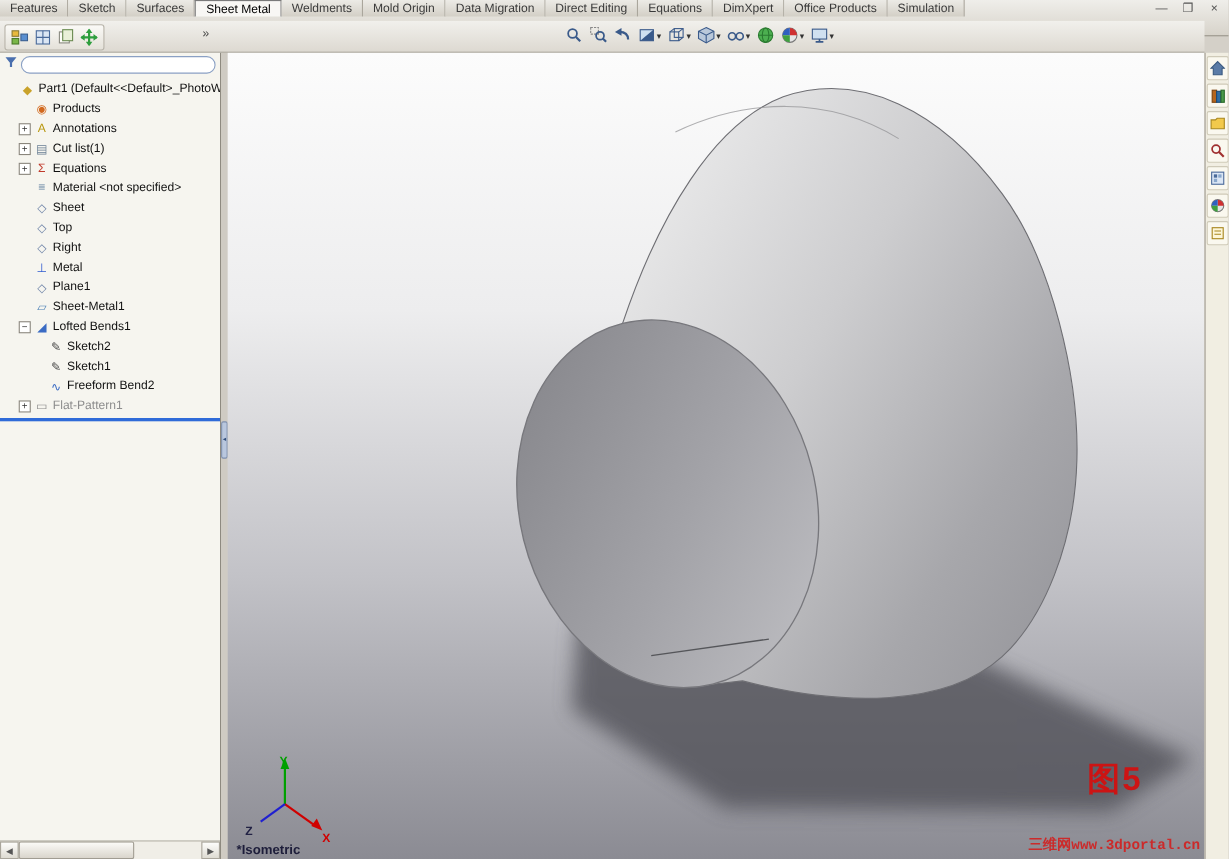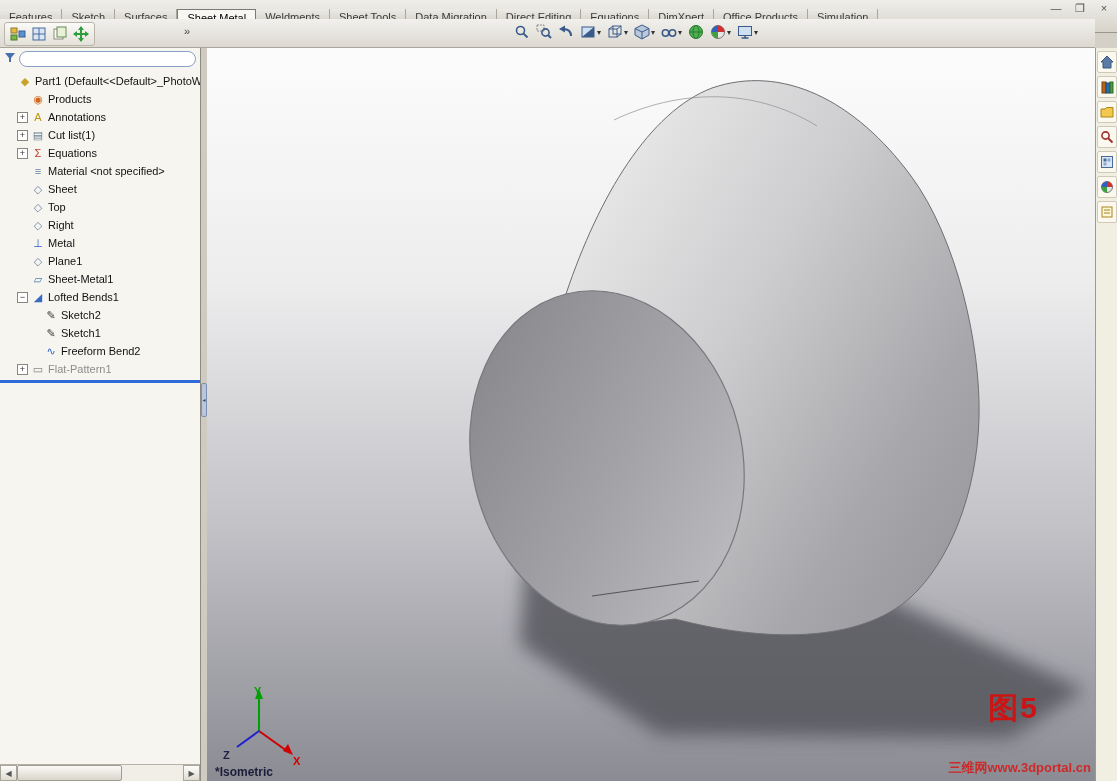--- a/index.html
+++ b/index.html
@@ -2,21 +2,21 @@
 <html><head>
 <meta charset="utf-8">
 <style>
   * { margin:0; padding:0; box-sizing:border-box; }
   html,body { width:1117px; height:781px; overflow:hidden;
     font-family:"Liberation Sans", sans-serif; background:#d4d0c8; position:relative; }
 
   
   .tabbar { position:absolute; top:0; left:0; right:0; height:33px;
     background:linear-gradient(#efeeea,#d7d3ca); border-bottom:1px solid #9a968c;
-    display:flex; align-items:center; }
+    display:flex; align-items:flex-start; }
   .tab { padding:2px 9px 0 9px; font-size:11px; color:#3a3a3a;
     border-right:1px solid #aaa69c; background:linear-gradient(#ecebe6,#d3cfc6);
     cursor:default; white-space:nowrap; }
   .tab.active { background:#f8f7f4; color:#000; border-top:1px solid #7a7a7a;
     border-left:1px solid #7a7a7a; border-right:1px solid #7a7a7a; }
   .win-controls { position:absolute; right:5px; top:1px; display:flex; gap:8px; }
   .win-btn { width:16px; height:15px; font-size:11px; line-height:15px; text-align:center;
     color:#555; cursor:default; }
 
   
@@ -68,41 +68,41 @@
   
   .viewport { position:absolute; top:48px; left:207px; right:22px; bottom:0;
     background:linear-gradient(180deg,#fcfcfc 0%, #ededee 32%, #c2c2c7 65%, #8b8b93 100%);
     overflow:hidden; }
   .viewport svg.scene { position:absolute; left:0; top:0; }
   .orientation-label { position:absolute; left:8px; bottom:2px; font-size:12px;
     font-weight:bold; color:#1d1d3a; }
   .figure-label { position:absolute; right:56px; bottom:52px; font-size:30px;
     font-weight:bold; color:#cc1414; letter-spacing:2px; }
   .watermark { position:absolute; right:4px; bottom:4px; font-size:13px;
-    font-weight:bold; color:#cc2a2a; }
+    font-weight:bold; color:#cc2a2a;font-family:Liberation Mono, monospace; }
   .triad { position:absolute; left:14px; bottom:14px; }
 
   
   .taskpane { position:absolute; top:48px; right:0; width:22px; bottom:0;
     background:#f1eee2; border-left:1px solid #9d998f; }
   .tp-icon { width:20px; height:22px; margin:3px 1px; display:flex;
     align-items:center; justify-content:center; border:1px solid #cfcab8;
     border-radius:2px; background:#faf8ef; }
 </style>
 </head>
 <body>
 
 <div class="tabbar">
   <div style="display:flex;">
       <div class="tab">Features</div>
       <div class="tab">Sketch</div>
       <div class="tab">Surfaces</div>
       <div class="tab active">Sheet Metal</div>
       <div class="tab">Weldments</div>
-      <div class="tab">Sheet Tools</div>
+      <div class="tab">Mold Origin</div>
       <div class="tab">Data Migration</div>
       <div class="tab">Direct Editing</div>
       <div class="tab">Equations</div>
       <div class="tab">DimXpert</div>
       <div class="tab">Office Products</div>
       <div class="tab">Simulation</div>
     </div>
   <div class="win-controls">
       <span class="win-btn">—</span>
       <span class="win-btn">❐</span>

